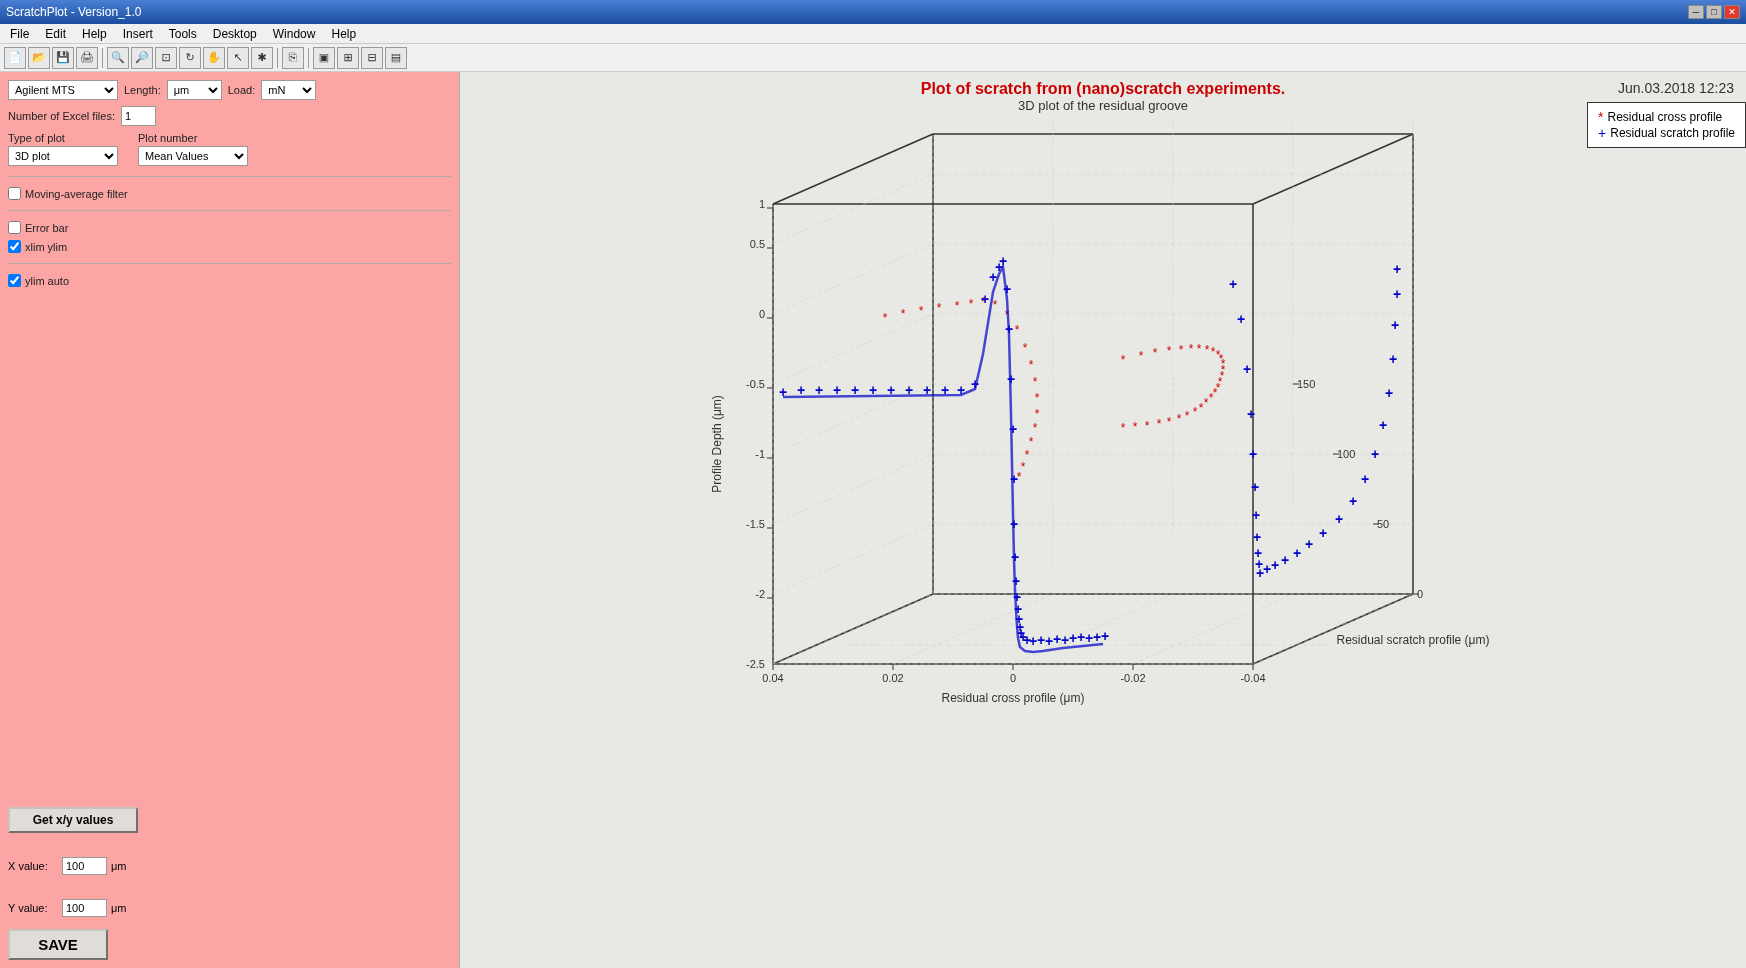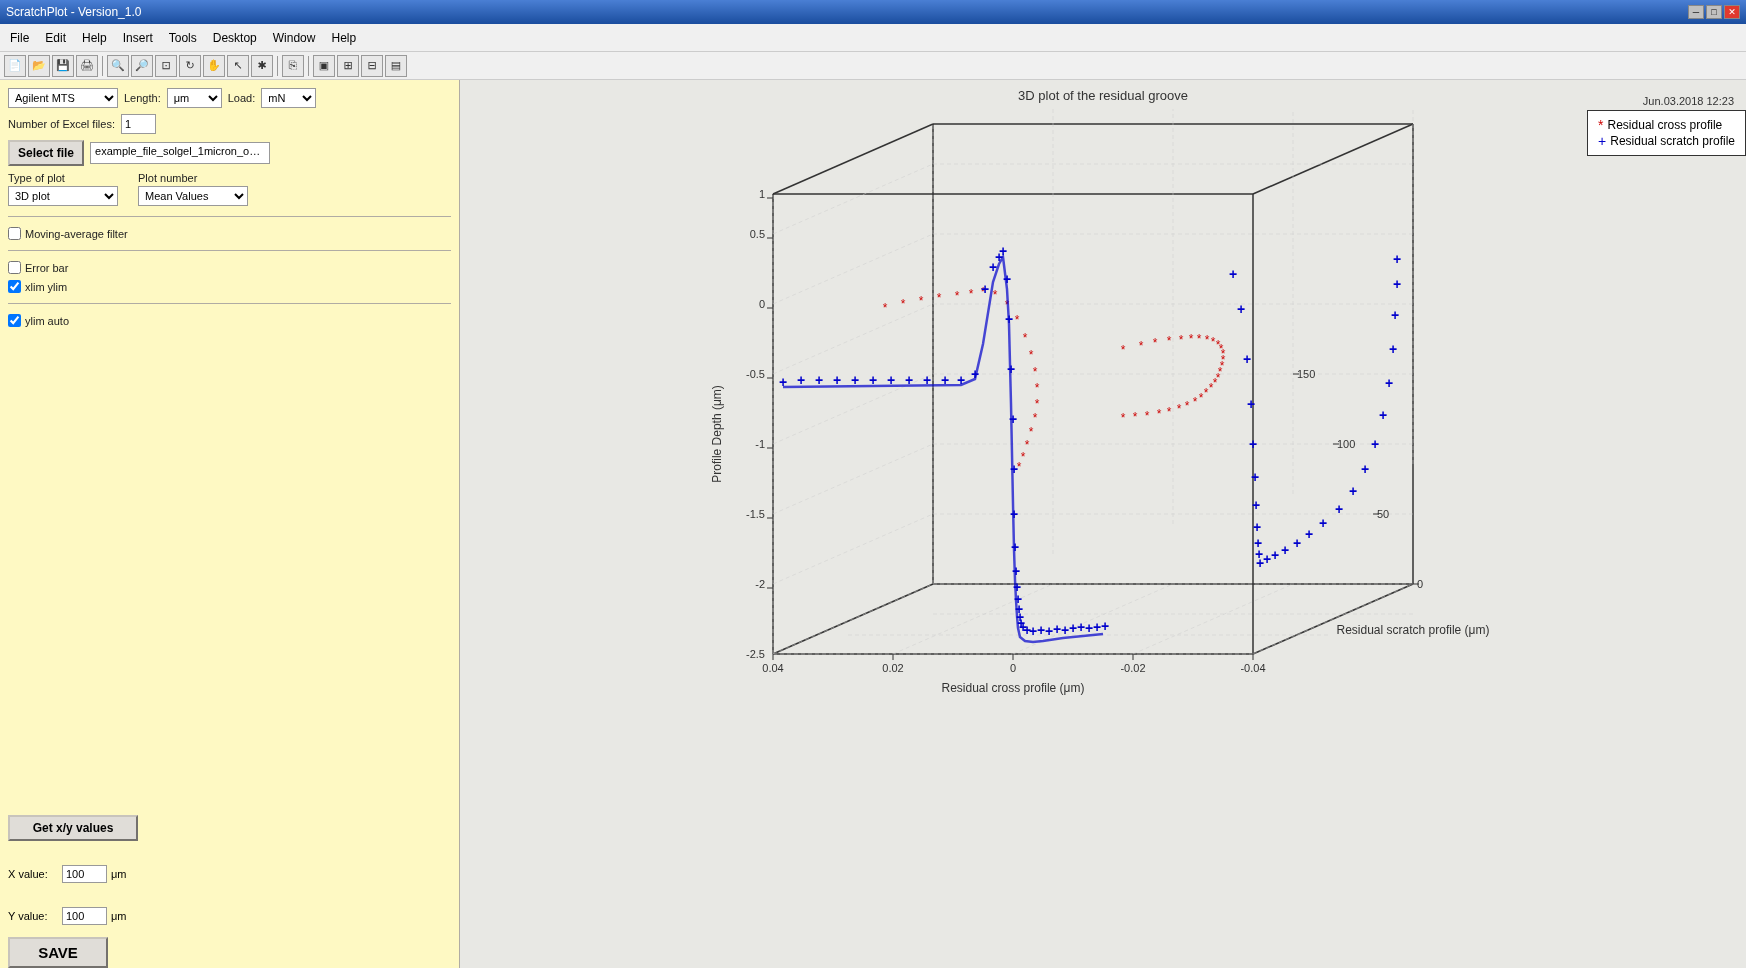--- a/index.html
+++ b/index.html
@@ -27,21 +27,21 @@
     }
     #titlebar .win-btn.close { background: #e0392d; color: white; }
 
     
     #menubar {
       background: #f0f0f0;
       border-bottom: 1px solid #ccc;
       padding: 2px 4px;
       display: flex;
       gap: 4px;
-      height: 28px;
+      height: 20px;
       align-items: center;
     }
     #menubar .menu-item {
       padding: 1px 6px;
       cursor: pointer;
       font-size: 12px;
     }
 
     
     #toolbar {
@@ -66,21 +66,21 @@
 
     
     #main {
       display: flex;
       height: calc(968px - 24px - 20px - 28px);
     }
 
     
     #left-panel {
       width: 460px;
-      background: #fef9c3;
+      background: #fca5a5;
       padding: 8px;
       border-right: 1px solid #b0aca4;
       display: flex;
       flex-direction: column;
       gap: 6px;
     }
 
     .ctrl-row { display: flex; align-items: center; gap: 6px; }
     .ctrl-label { font-size: 11px; color: #222; white-space: nowrap; }
     .ctrl-select {
@@ -172,23 +172,23 @@
       font-size: 16px;
       font-weight: bold;
     }
     #plot-subtitle {
       color: #0000cc;
       font-size: 13px;
       font-weight: bold;
     }
     #plot-date {
       position: absolute;
-      top: 15px;
+      top: 8px;
       right: 12px;
-      font-size: 11px;
+      font-size: 14px;
       color: #333;
     }
 
     #plot-container {
       position: relative;
       width: 820px;
       height: 620px;
       margin-top: 4px;
     }
 
@@ -280,24 +280,20 @@
       <select class="ctrl-select" style="width:55px;">
         <option>mN</option>
       </select>
     </div>
 
     <div class="ctrl-row">
       <span class="ctrl-label">Number of Excel files:</span>
       <input type="text" class="ctrl-input" value="1" style="width: 35px;">
     </div>
 
-    <div class="ctrl-row">
-      <button class="select-file-btn">Select file</button>
-      <div class="file-display">example_file_solgel_1micron_onGla</div>
-    </div>
 
     <div class="ctrl-row" style="gap:20px;">
       <div>
         <div class="ctrl-label" style="margin-bottom:2px;">Type of plot</div>
         <select class="ctrl-select" style="width:110px;">
           <option>3D plot</option>
         </select>
       </div>
       <div>
         <div class="ctrl-label" style="margin-bottom:2px;">Plot number</div>
@@ -347,20 +343,21 @@
       <span class="val-label">Y value:</span>
       <input type="text" class="val-input" value="100" style="">
       <span class="val-unit">μm</span>
     </div>
 
     <button class="save-btn">SAVE</button>
   </div>
 
   <div id="plot-area">
     <div id="plot-title-area">
+      <div id="plot-main-title">Plot of scratch from (nano)scratch experiments.</div>
     </div>
     <div id="plot-date">Jun.03.2018 12:23</div>
 
     <div id="plot-3d-title">3D plot of the residual groove</div>
 
     <div id="legend">
       <div class="legend-item">
         <span class="legend-star">*</span>
         <span>Residual cross profile</span>
       </div>

